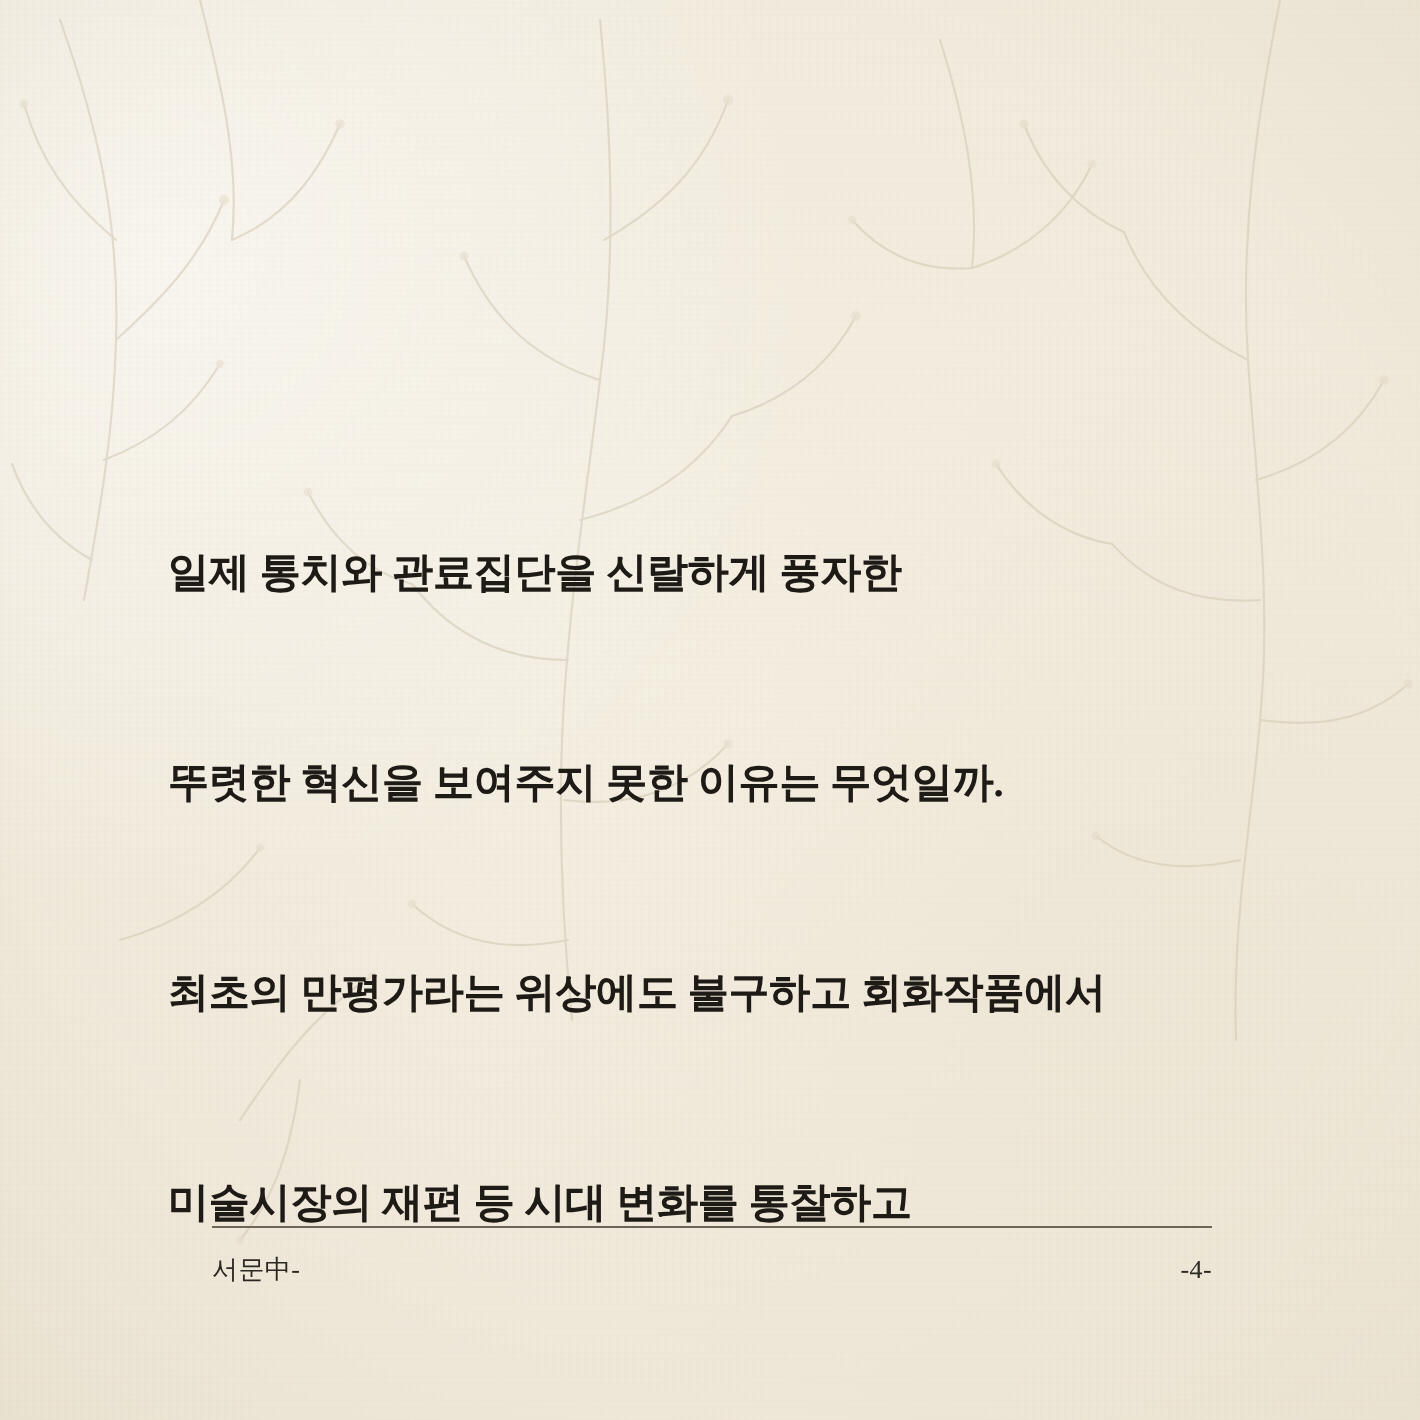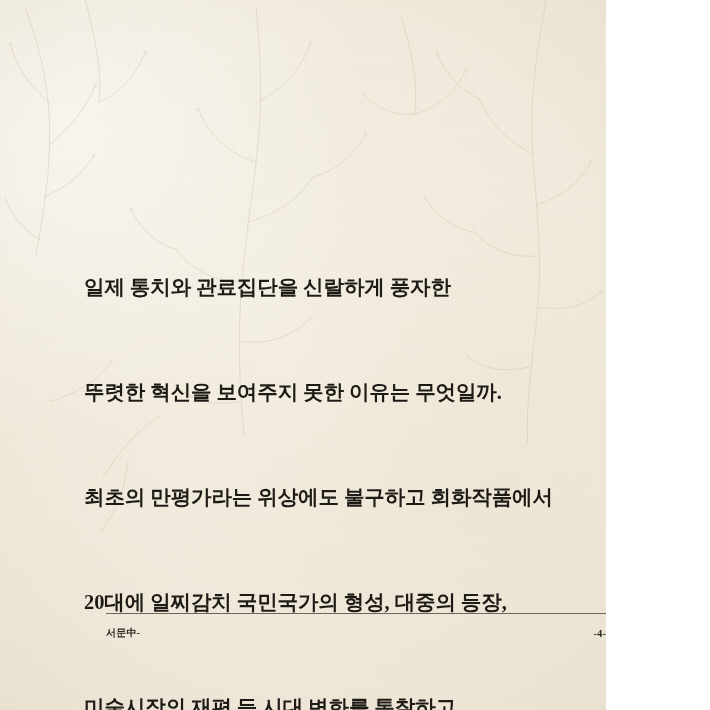--- a/index.html
+++ b/index.html
@@ -8,21 +8,21 @@
   }
   body {
     width: 710px;
     height: 710px;
     overflow: hidden;
     font-family: "Liberation Serif", "DejaVu Serif", serif;
   }
 
   .page {
     position: relative;
-    width: 606px;
+    width: 710px;
     height: 710px;
     background: #f4efe3;
     overflow: hidden;
   }
 
   
   .paper-texture {
     position: absolute;
     inset: 0;
     background:
@@ -83,22 +83,22 @@
 
   .footer {
     position: absolute;
     left: 106px;
     top: 626px;
     width: 500px;
     display: flex;
     align-items: center;
     justify-content: space-between;
     color: #2b2721;
-    font-size: 10px;
-    font-weight: 700;
+    font-size: 13px;
+    font-weight: 400;
   }
   .footer-left { letter-spacing: 0.2px; }
   .footer-right { letter-spacing: 0.2px; }
 </style>
 </head>
 <body>
 
 <div class="page">
 
   <div class="paper-texture"></div>
@@ -165,21 +165,20 @@
       <circle cx="120" cy="620" r="2.0"></circle>
     </g>
   </svg>
 
   <div class="content">
 
     <div class="body-text">
       <span class="body-line">일제 통치와 관료집단을 신랄하게 풍자한</span>
       <span class="body-line">뚜렷한 혁신을 보여주지 못한 이유는 무엇일까.</span>
       <span class="body-line">최초의 만평가라는 위상에도 불구하고 회화작품에서</span>
-      <span class="body-line">20대에 일찌감치 국민국가의 형성, 대중의 등장,</span>
       <span class="body-line">미술시장의 재편 등 시대 변화를 통찰하고</span>
       
       
       
     </div>
 
     <div class="footer-rule"></div>
 
     <div class="footer">
       <span class="footer-left">서문中-</span>

